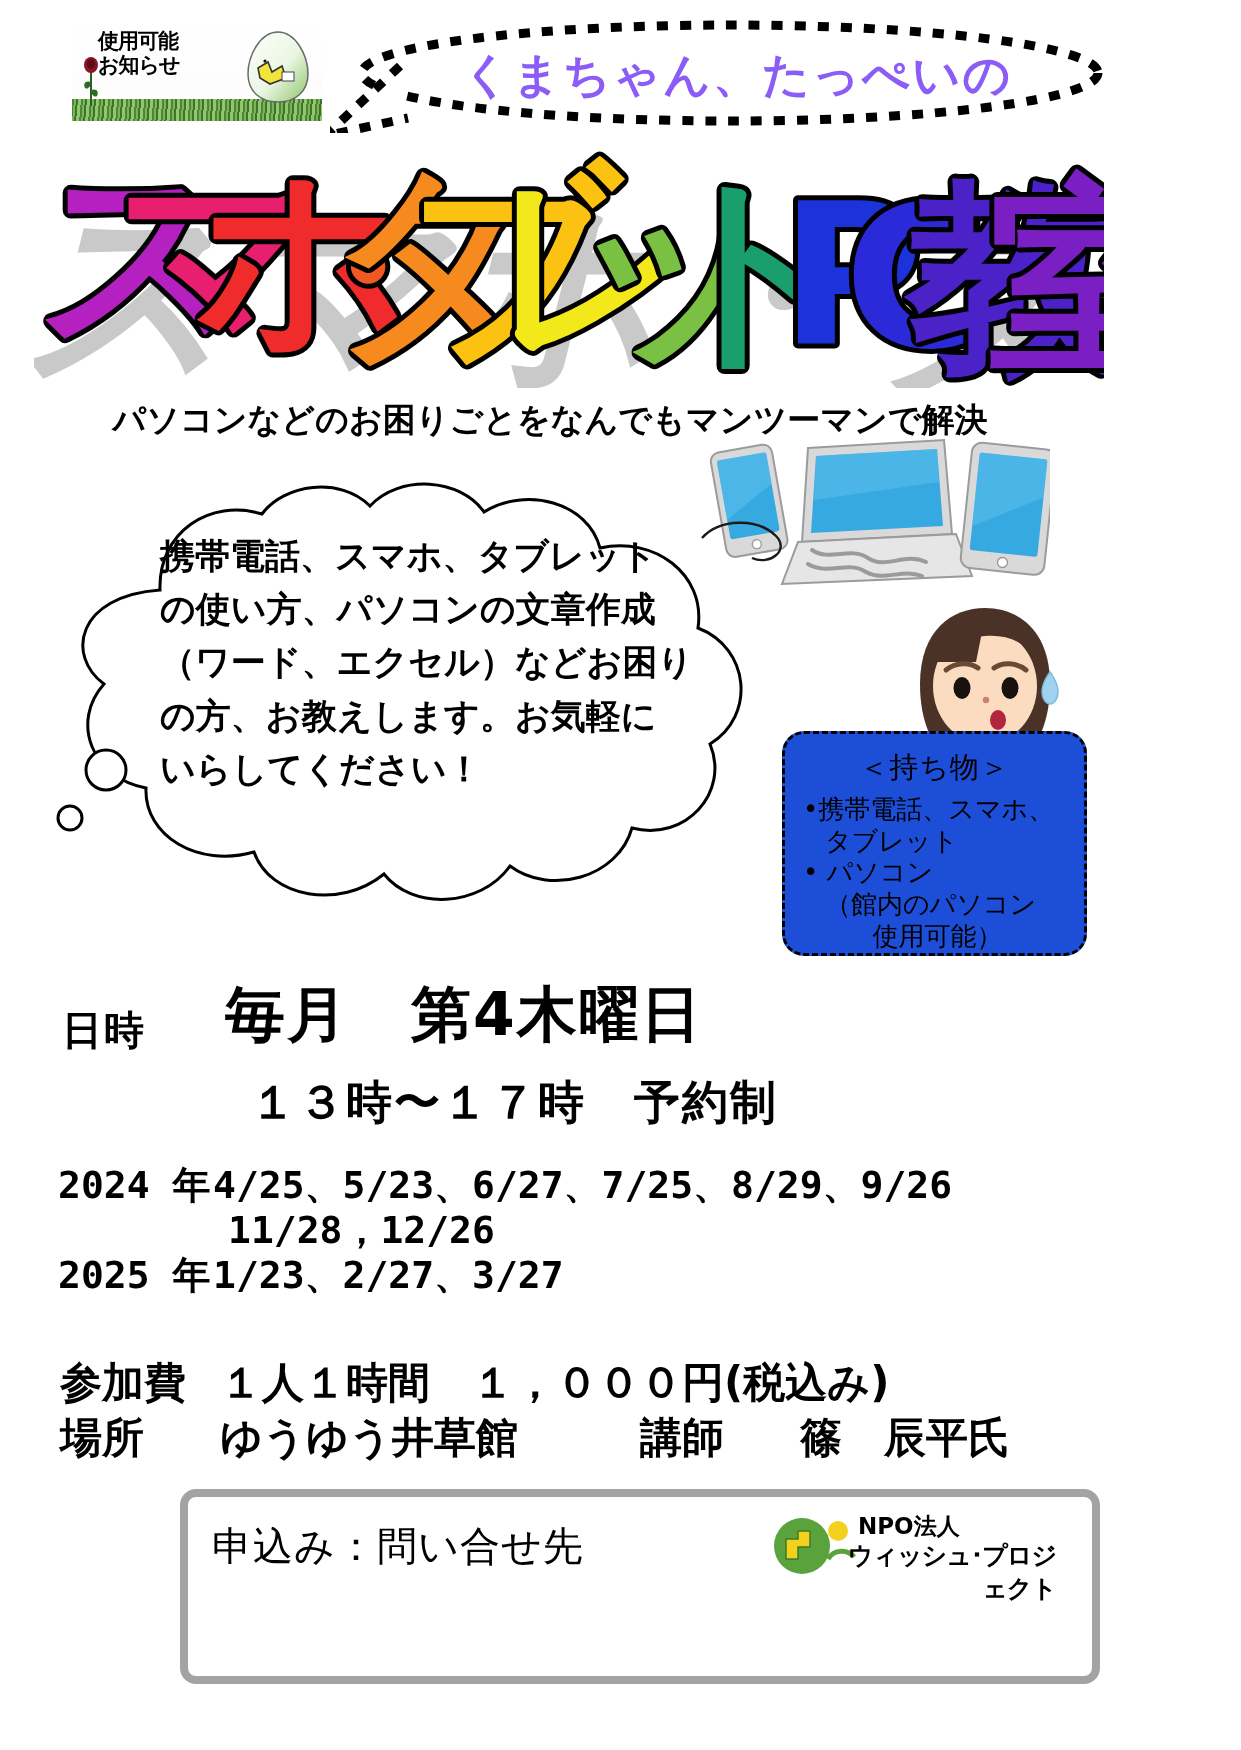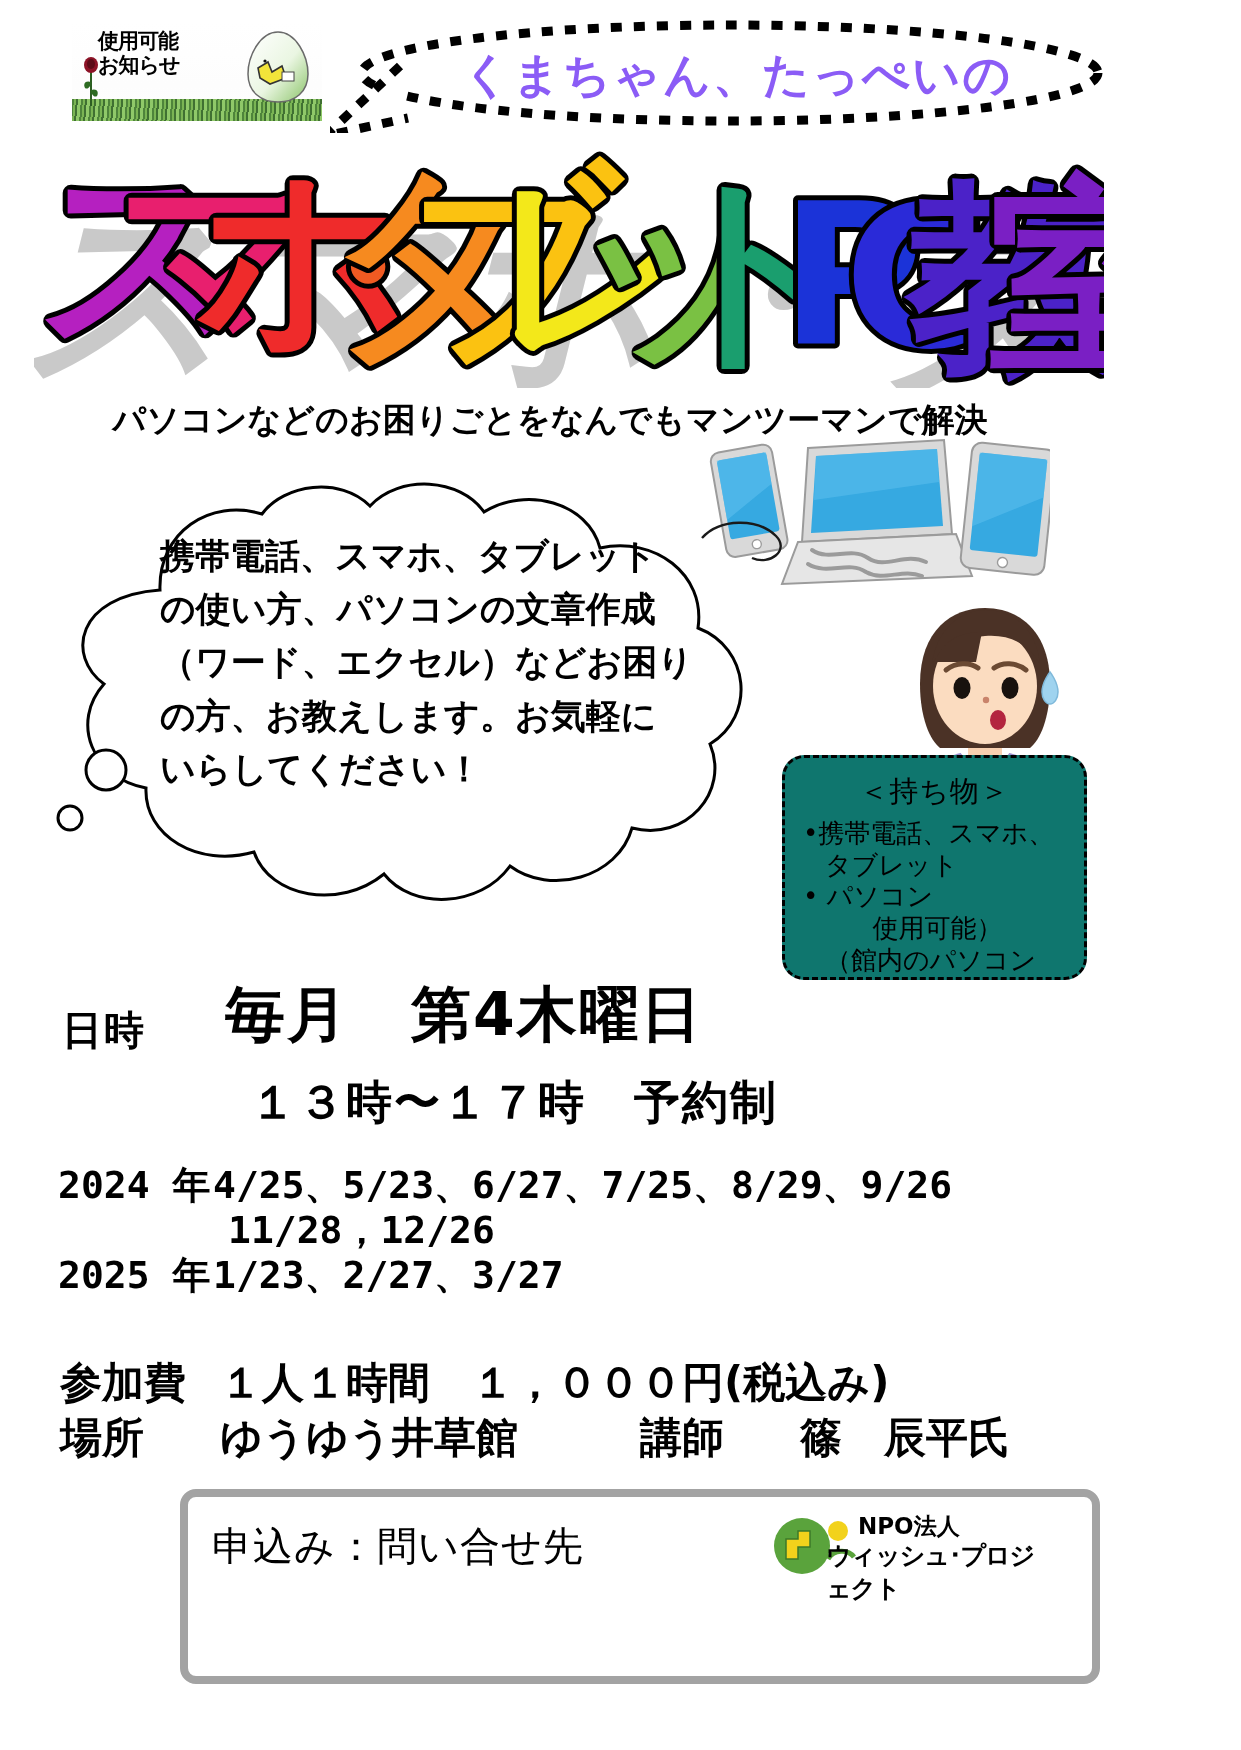--- a/index.html
+++ b/index.html
@@ -46,22 +46,22 @@
   #cloud .ctext{position:absolute;left:120px;top:60px;width:560px;
     font-size:35px;line-height:1.52;font-weight:bold;color:#000;letter-spacing:0px;}
 
   
   #devices{left:690px;top:430px;width:360px;height:200px;}
 
   
   #woman{left:890px;top:600px;width:190px;height:230px;}
 
   
-  #mochimono{left:782px;top:755px;width:305px;height:225px;
-    border:3px dashed #000;border-radius:22px;background:#0f766e;
+  #mochimono{left:782px;top:731px;width:305px;height:225px;
+    border:3px dashed #000;border-radius:22px;background:#1d4ed8;
     box-sizing:border-box;padding:10px 12px 8px 12px;}
   #mochimono .mtitle{text-align:center;font-size:29px;font-weight:normal;color:#000;
     margin:4px 0 6px 0;letter-spacing:1px;}
   #mochimono .mrow{font-size:26px;line-height:1.22;color:#000;margin-left:6px;}
   #mochimono .mrow.indent{padding-left:22px;}
   #mochimono .mrow.center{text-align:center;}
 
   
   #dt-label{left:62px;top:1003px;font-size:40px;font-weight:bold;letter-spacing:2px;}
   #dt-main{left:225px;top:975px;font-size:60px;font-weight:bold;letter-spacing:2px;text-align:right;}
@@ -81,21 +81,21 @@
   #place .lbl{display:inline-block;width:160px;}
   #place .ven{display:inline-block;width:420px;}
   #place .tlbl{display:inline-block;width:160px;}
 
   
   #contact{left:180px;top:1489px;width:920px;height:195px;
     border:8px solid #a3a3a3;border-radius:16px;background:#fff;box-sizing:border-box;}
   #contact .c1{position:absolute;left:24px;top:22px;font-size:40px;letter-spacing:1px;color:#000;}
   #contact .c2{position:absolute;left:24px;top:108px;font-size:46px;letter-spacing:1px;color:#000;}
   #contact .c2 .tel{margin-left:40px;}
-  #npo{position:absolute;right:36px;top:12px;width:290px;height:74px;}
+  #npo{position:absolute;right:36px;top:12px;width:290px;height:74px;text-align:right;}
   #npo .npo-name{position:absolute;left:92px;top:2px;font-size:23px;font-weight:bold;color:#000;}
   #npo .npo-sub{position:absolute;left:60px;top:30px;font-size:25px;font-weight:bold;color:#000;
      letter-spacing:-1px;}
 </style>
 </head>
 <body>
 
 <div class="abs" id="logo-banner">
   <div class="grass"></div>
   <svg class="flower" viewBox="0 0 22 52">
@@ -303,22 +303,22 @@
 
     <path d="M152 92 C152 82 160 72 160 72 C160 72 168 82 168 92 C168 99 164 104 160 104 C156 104 152 99 152 92 Z" fill="#9fd3ef" stroke="#7fb9da" stroke-width="1.5"></path>
   </svg>
 </div>
 
 <div class="abs" id="mochimono">
   <div class="mtitle">＜持ち物＞</div>
   <div class="mrow">•携帯電話、スマホ、</div>
   <div class="mrow indent">タブレット</div>
   <div class="mrow">• パソコン</div>
+  <div class="mrow indent">（館内のパソコン</div>
   <div class="mrow center">使用可能）</div>
-  <div class="mrow indent">（館内のパソコン</div>
 </div>
 
 <div class="abs" id="dt-label">日時</div>
 <div class="abs" id="dt-main">毎月　第4木曜日</div>
 <div class="abs" id="dt-time">１３時〜１７時　予約制</div>
 
 <div class="abs yearrow" id="y2024">
   <span class="yl">2024 年</span><span>4/25、5/23、6/27、7/25、8/29、9/26</span>
 </div>
 <div class="abs yearrow" id="y2024b">11/28，12/26</div>

